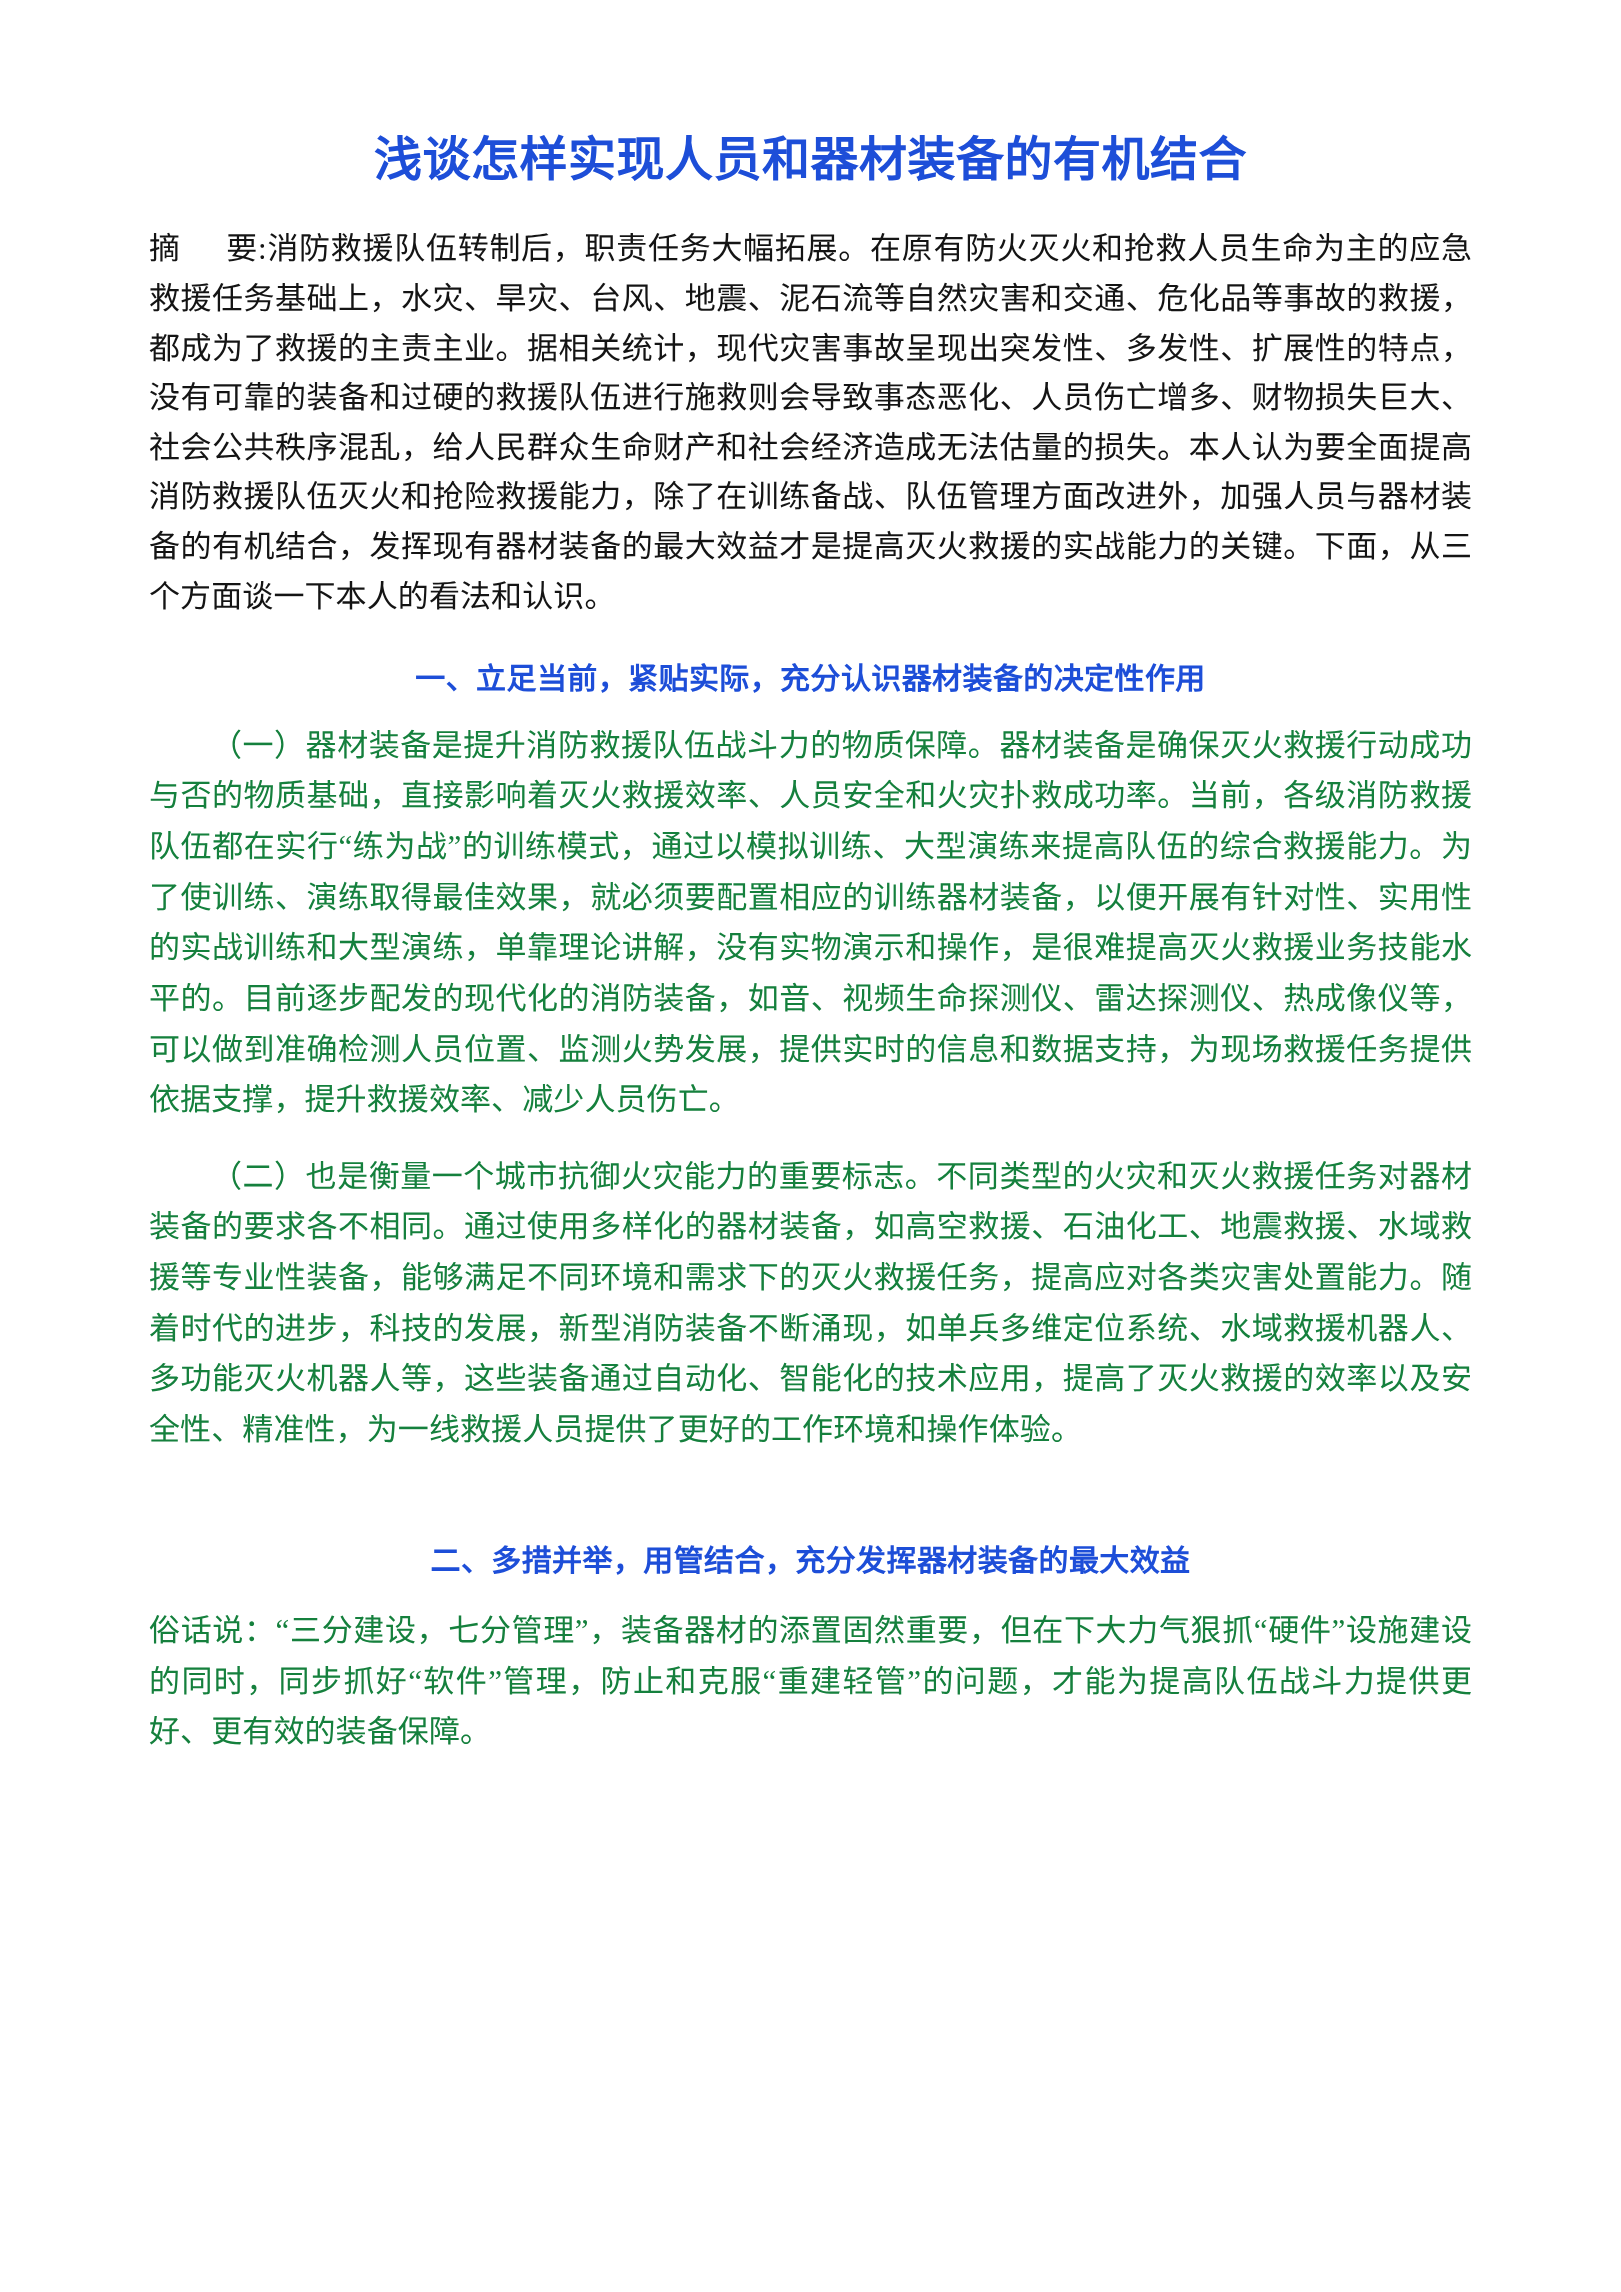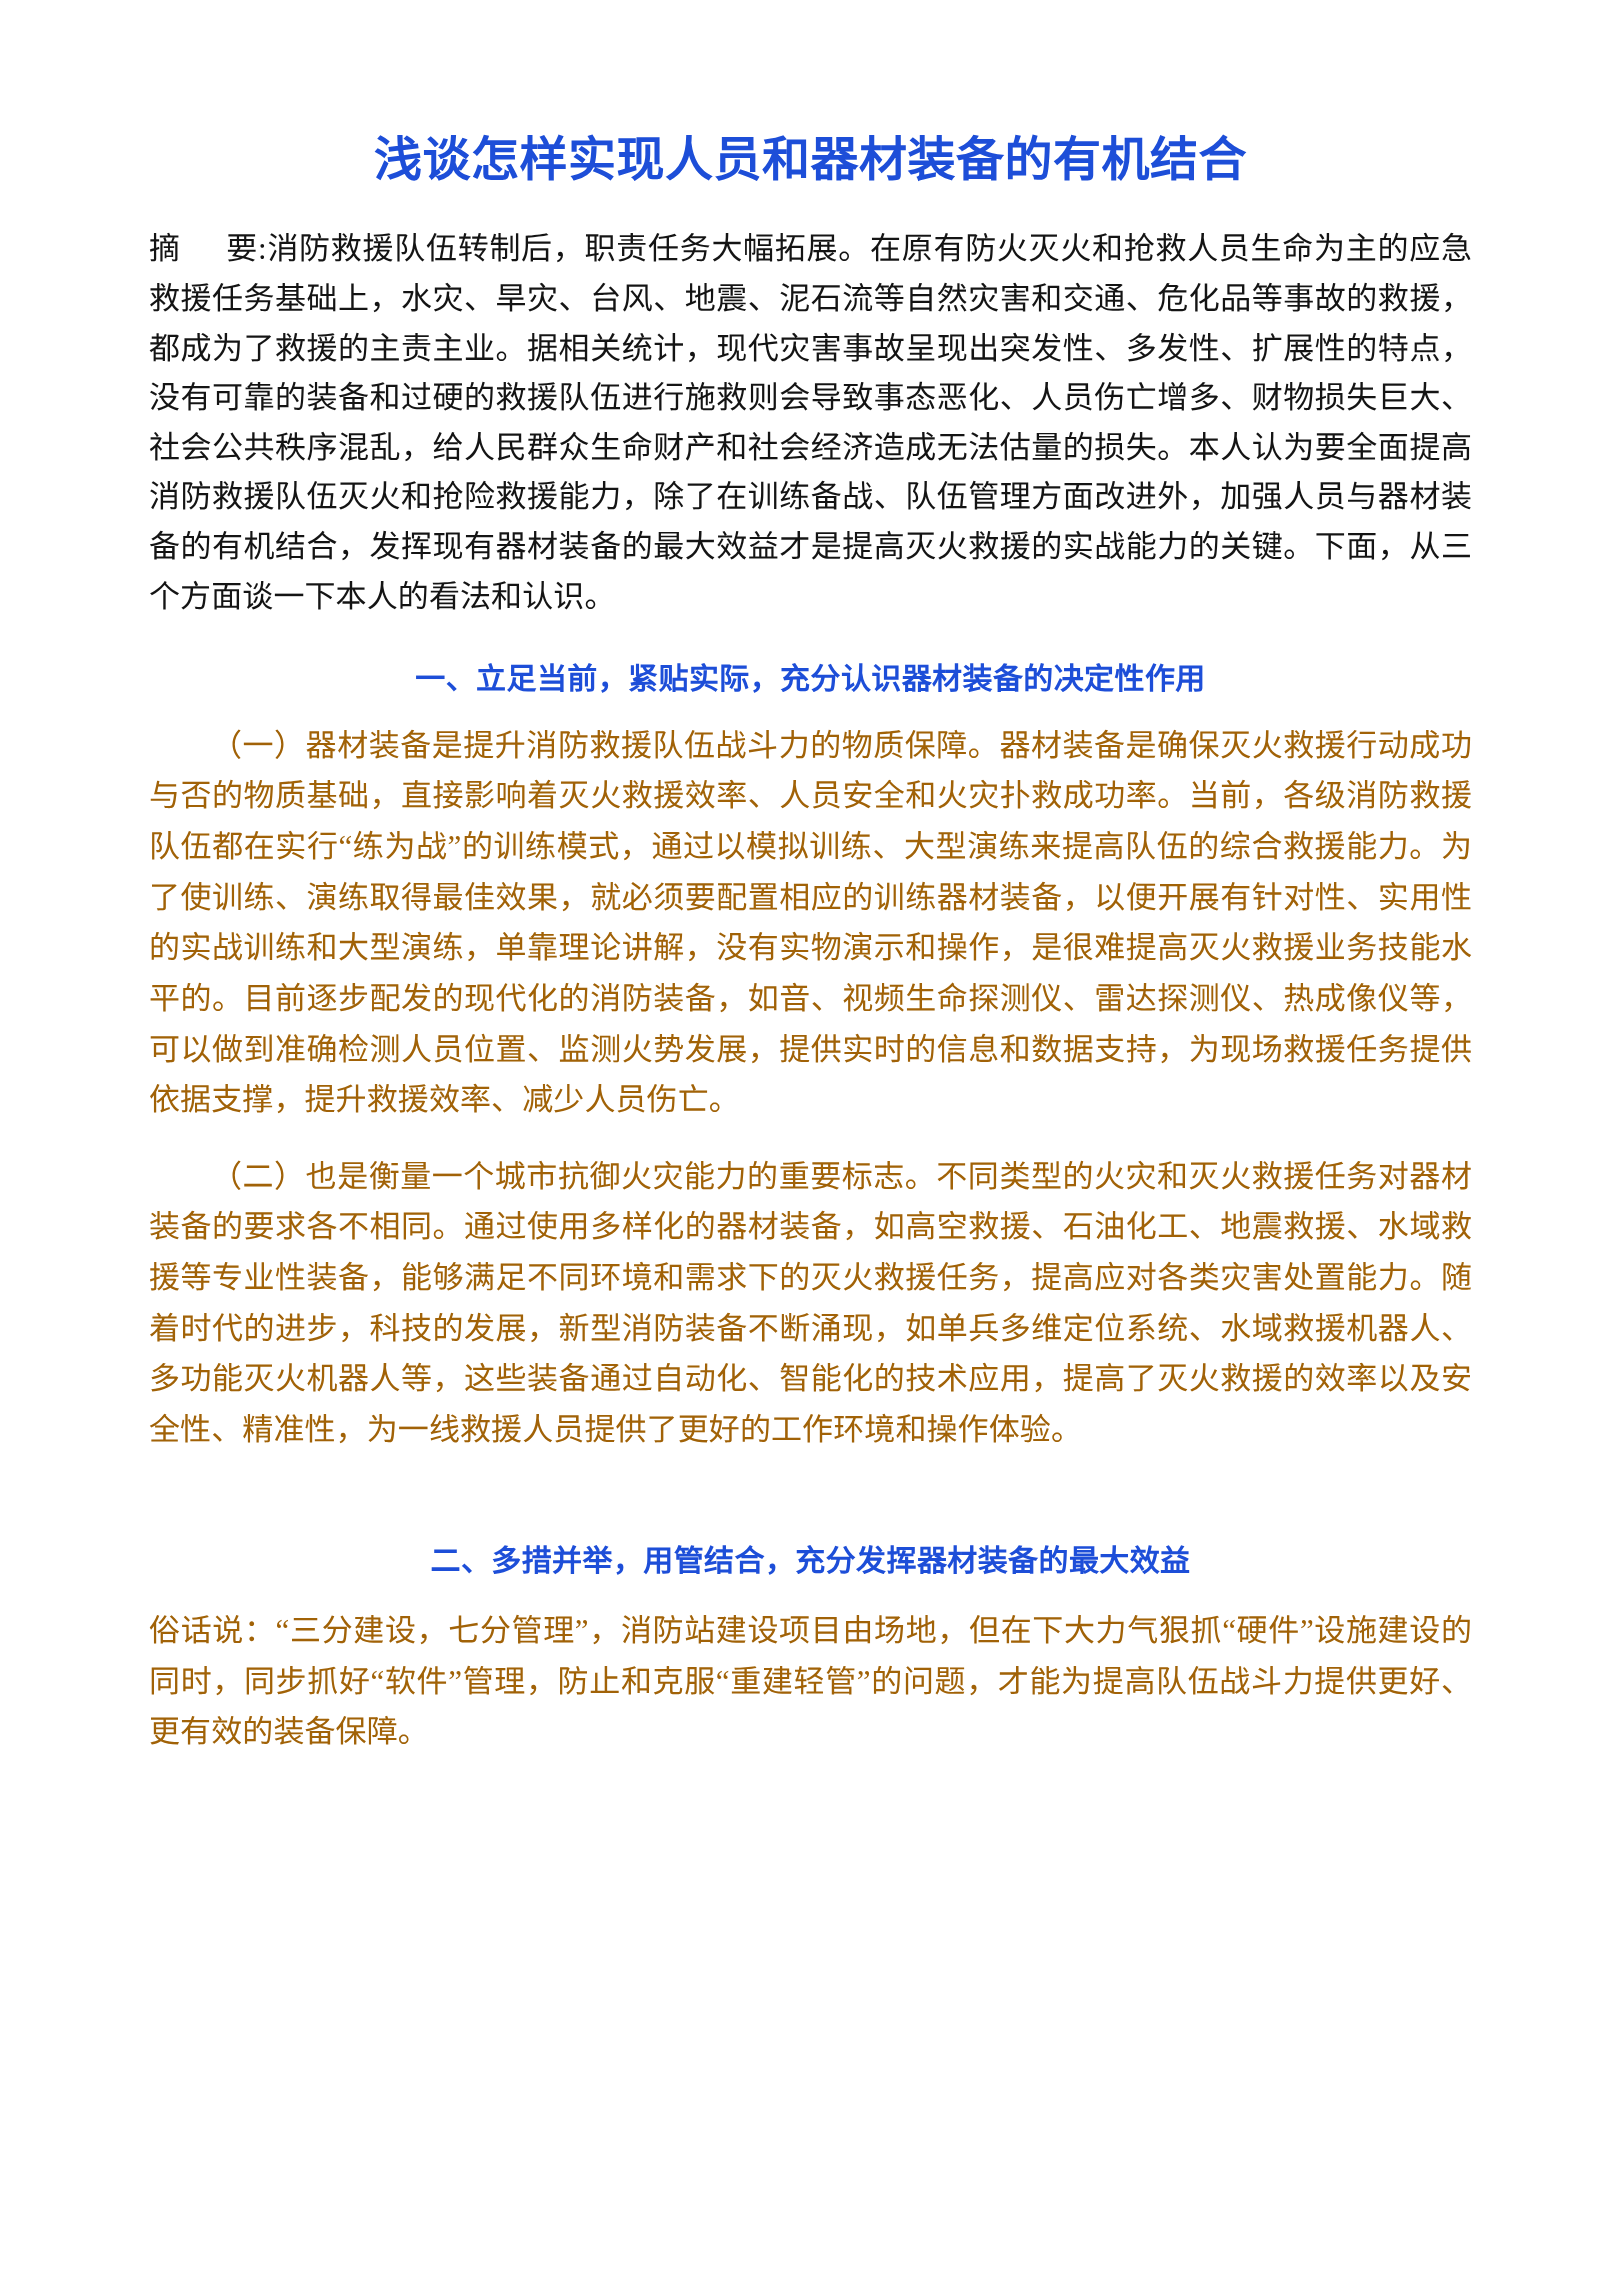--- a/index.html
+++ b/index.html
@@ -70,21 +70,21 @@
   }
 
   p.body-para {
     font-size: 31px;
     line-height: 1.635;
     text-align: justify;
     text-justify: inter-ideograph;
     text-indent: 2em;
     margin: 0 0 25.5px 0;
     letter-spacing: 0.1px;
-    color: #a16207;
+    color: #15803d;
   }
   p.body-para.no-indent {
     text-indent: 0;
   }
   p.body-para:last-child {
     margin-bottom: 0;
   }
 </style>
 </head>
 <body>
@@ -97,16 +97,16 @@
 
   <p class="abstract"><span>摘</span><span class="label-gap"></span><span>要:</span><span>消防救援队伍转制后，职责任务大幅拓展。在原有防火灭火和抢救人员生命为主的应急救援任务基础上，水灾、旱灾、台风、地震、泥石流等自然灾害和交通、危化品等事故的救援，都成为了救援的主责主业。据相关统计，现代灾害事故呈现出突发性、多发性、扩展性的特点，没有可靠的装备和过硬的救援队伍进行施救则会导致事态恶化、人员伤亡增多、财物损失巨大、社会公共秩序混乱，给人民群众生命财产和社会经济造成无法估量的损失。本人认为要全面提高消防救援队伍灭火和抢险救援能力，除了在训练备战、队伍管理方面改进外，加强人员与器材装备的有机结合，发挥现有器材装备的最大效益才是提高灭火救援的实战能力的关键。下面，从三个方面谈一下本人的看法和认识。</span></p>
 
   <h2 class="section-heading">一、立足当前，紧贴实际，充分认识器材装备的决定性作用</h2>
 
   <p class="body-para">（一）器材装备是提升消防救援队伍战斗力的物质保障。器材装备是确保灭火救援行动成功与否的物质基础，直接影响着灭火救援效率、人员安全和火灾扑救成功率。当前，各级消防救援队伍都在实行“练为战”的训练模式，通过以模拟训练、大型演练来提高队伍的综合救援能力。为了使训练、演练取得最佳效果，就必须要配置相应的训练器材装备，以便开展有针对性、实用性的实战训练和大型演练，单靠理论讲解，没有实物演示和操作，是很难提高灭火救援业务技能水平的。目前逐步配发的现代化的消防装备，如音、视频生命探测仪、雷达探测仪、热成像仪等，可以做到准确检测人员位置、监测火势发展，提供实时的信息和数据支持，为现场救援任务提供依据支撑，提升救援效率、减少人员伤亡。</p>
   <p class="body-para">（二）也是衡量一个城市抗御火灾能力的重要标志。不同类型的火灾和灭火救援任务对器材装备的要求各不相同。通过使用多样化的器材装备，如高空救援、石油化工、地震救援、水域救援等专业性装备，能够满足不同环境和需求下的灭火救援任务，提高应对各类灾害处置能力。随着时代的进步，科技的发展，新型消防装备不断涌现，如单兵多维定位系统、水域救援机器人、多功能灭火机器人等，这些装备通过自动化、智能化的技术应用，提高了灭火救援的效率以及安全性、精准性，为一线救援人员提供了更好的工作环境和操作体验。</p>
 
   <h2 class="section-heading second">二、多措并举，用管结合，充分发挥器材装备的最大效益</h2>
 
-  <p class="body-para no-indent">俗话说：“三分建设，七分管理”，消防站建设项目由场地，但在下大力气狠抓“硬件”设施建设的同时，同步抓好“软件”管理，防止和克服“重建轻管”的问题，才能为提高队伍战斗力提供更好、更有效的装备保障。</p>
+  <p class="body-para no-indent">俗话说：“三分建设，七分管理”，装备器材的添置固然重要，但在下大力气狠抓“硬件”设施建设的同时，同步抓好“软件”管理，防止和克服“重建轻管”的问题，才能为提高队伍战斗力提供更好、更有效的装备保障。</p>
 
 </div>
 
 
 </body></html>

